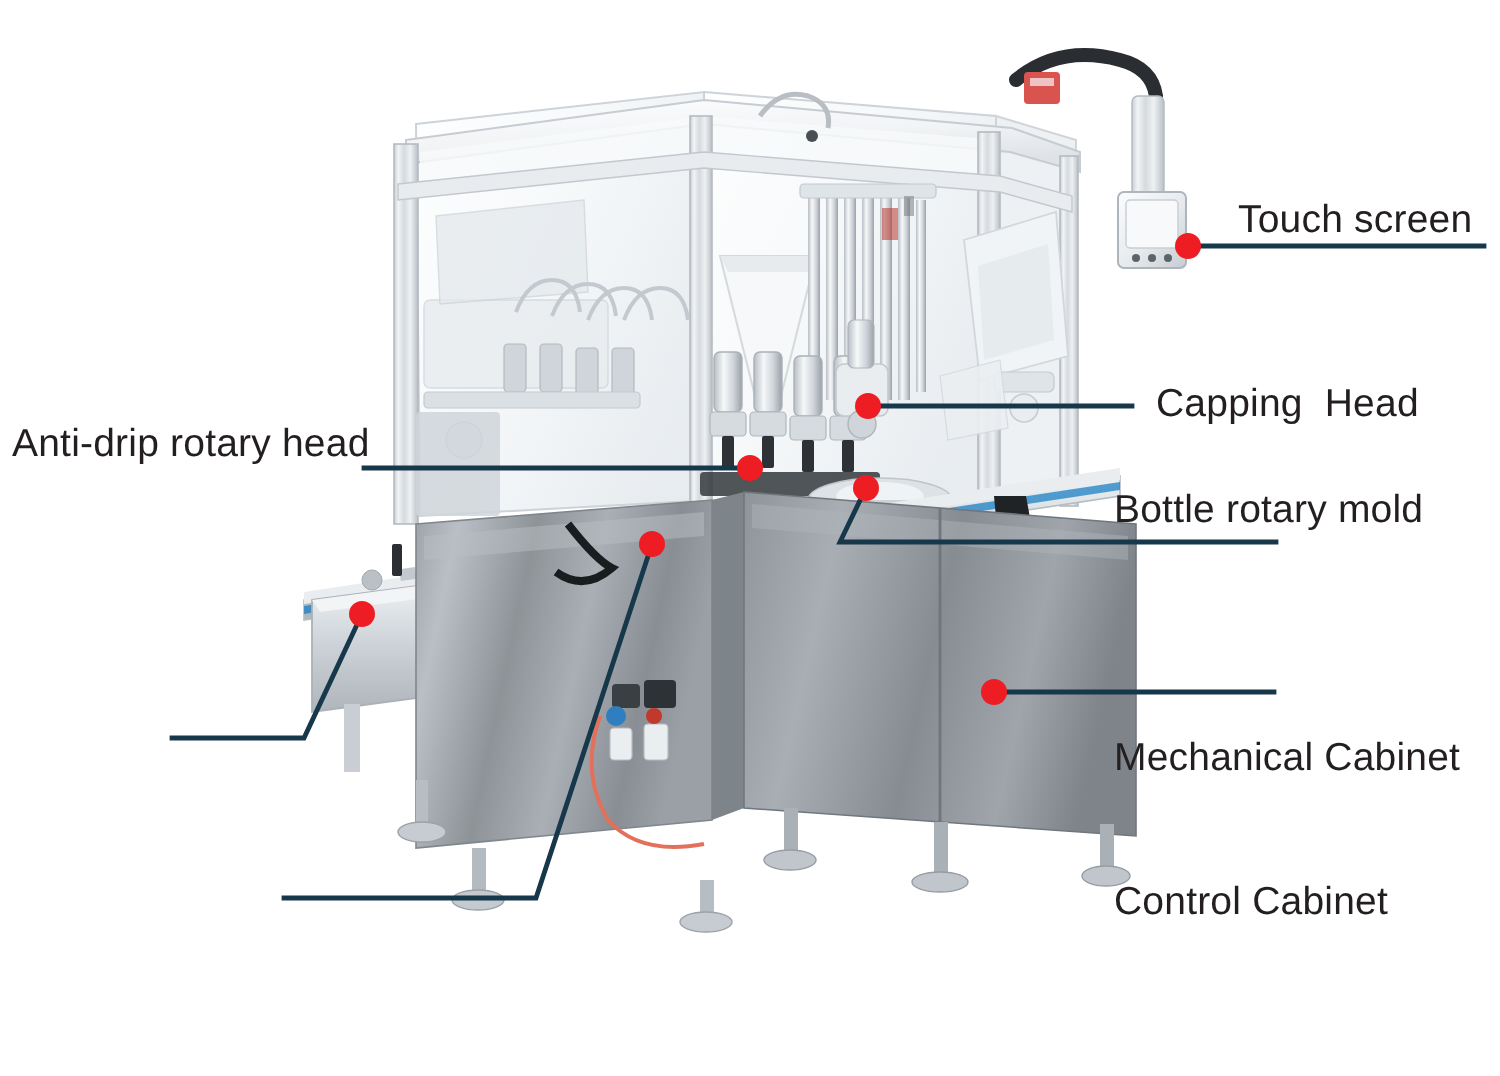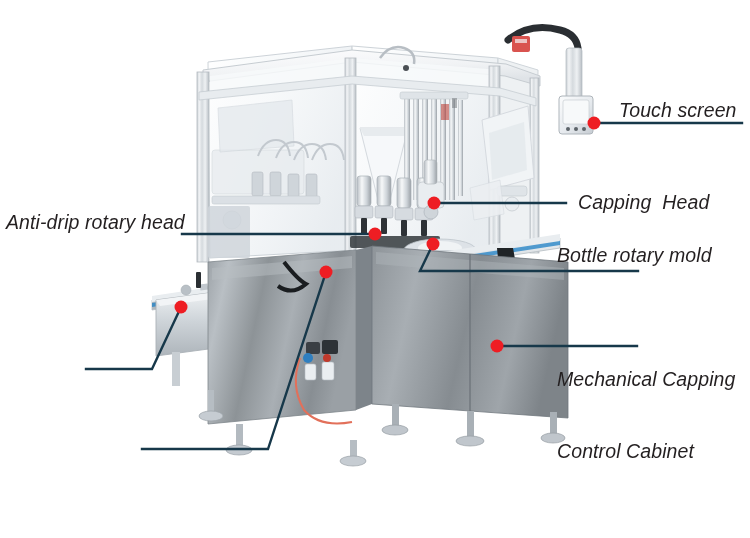--- a/index.html
+++ b/index.html
@@ -1,19 +1,19 @@
 <!DOCTYPE html>
 <html><head>
 <meta charset="utf-8">
 <style>
   html,body{margin:0;padding:0;background:#ffffff;}
   body{width:750px;height:538px;position:relative;overflow:hidden;
        font-family:"Liberation Sans","DejaVu Sans",sans-serif;}
 
-  #stage{position:absolute;left:0;top:0;width:750px;height:538px;background:#fff;font-style:italic;}
+  #stage{position:absolute;left:0;top:0;width:750px;height:538px;background:#fff;}
 
   
   #machine{position:absolute;left:0;top:0;width:750px;height:538px;}
 
   
   #callouts{position:absolute;left:0;top:0;width:750px;height:538px;}
   .lbl{position:absolute;white-space:pre;color:#231f20;font-size:19.5px;
        letter-spacing:.1px;line-height:25px;}
   .lbl.two{line-height:24px;}
   .dot{position:absolute;width:13px;height:13px;border-radius:50%;
@@ -301,18 +301,18 @@
   <div class="lbl" style="left:619px;top:98px">Touch screen</div>
 
   <div class="lbl" style="left:578px;top:190px">Capping  Head</div>
 
   <div class="lbl" style="left:6px;top:210px">Anti-drip rotary head</div>
 
   <div class="lbl" style="left:557px;top:243px">Bottle rotary mold</div>
 
 
   <div class="lbl two" style="left:557px;top:319px">
-    <div>Mechanical Capping</div>
+    <div>Mechanical Cabinet</div>
     <div>Control Cabinet</div>
   </div>
 
 
 </div>
 
 </body></html>

